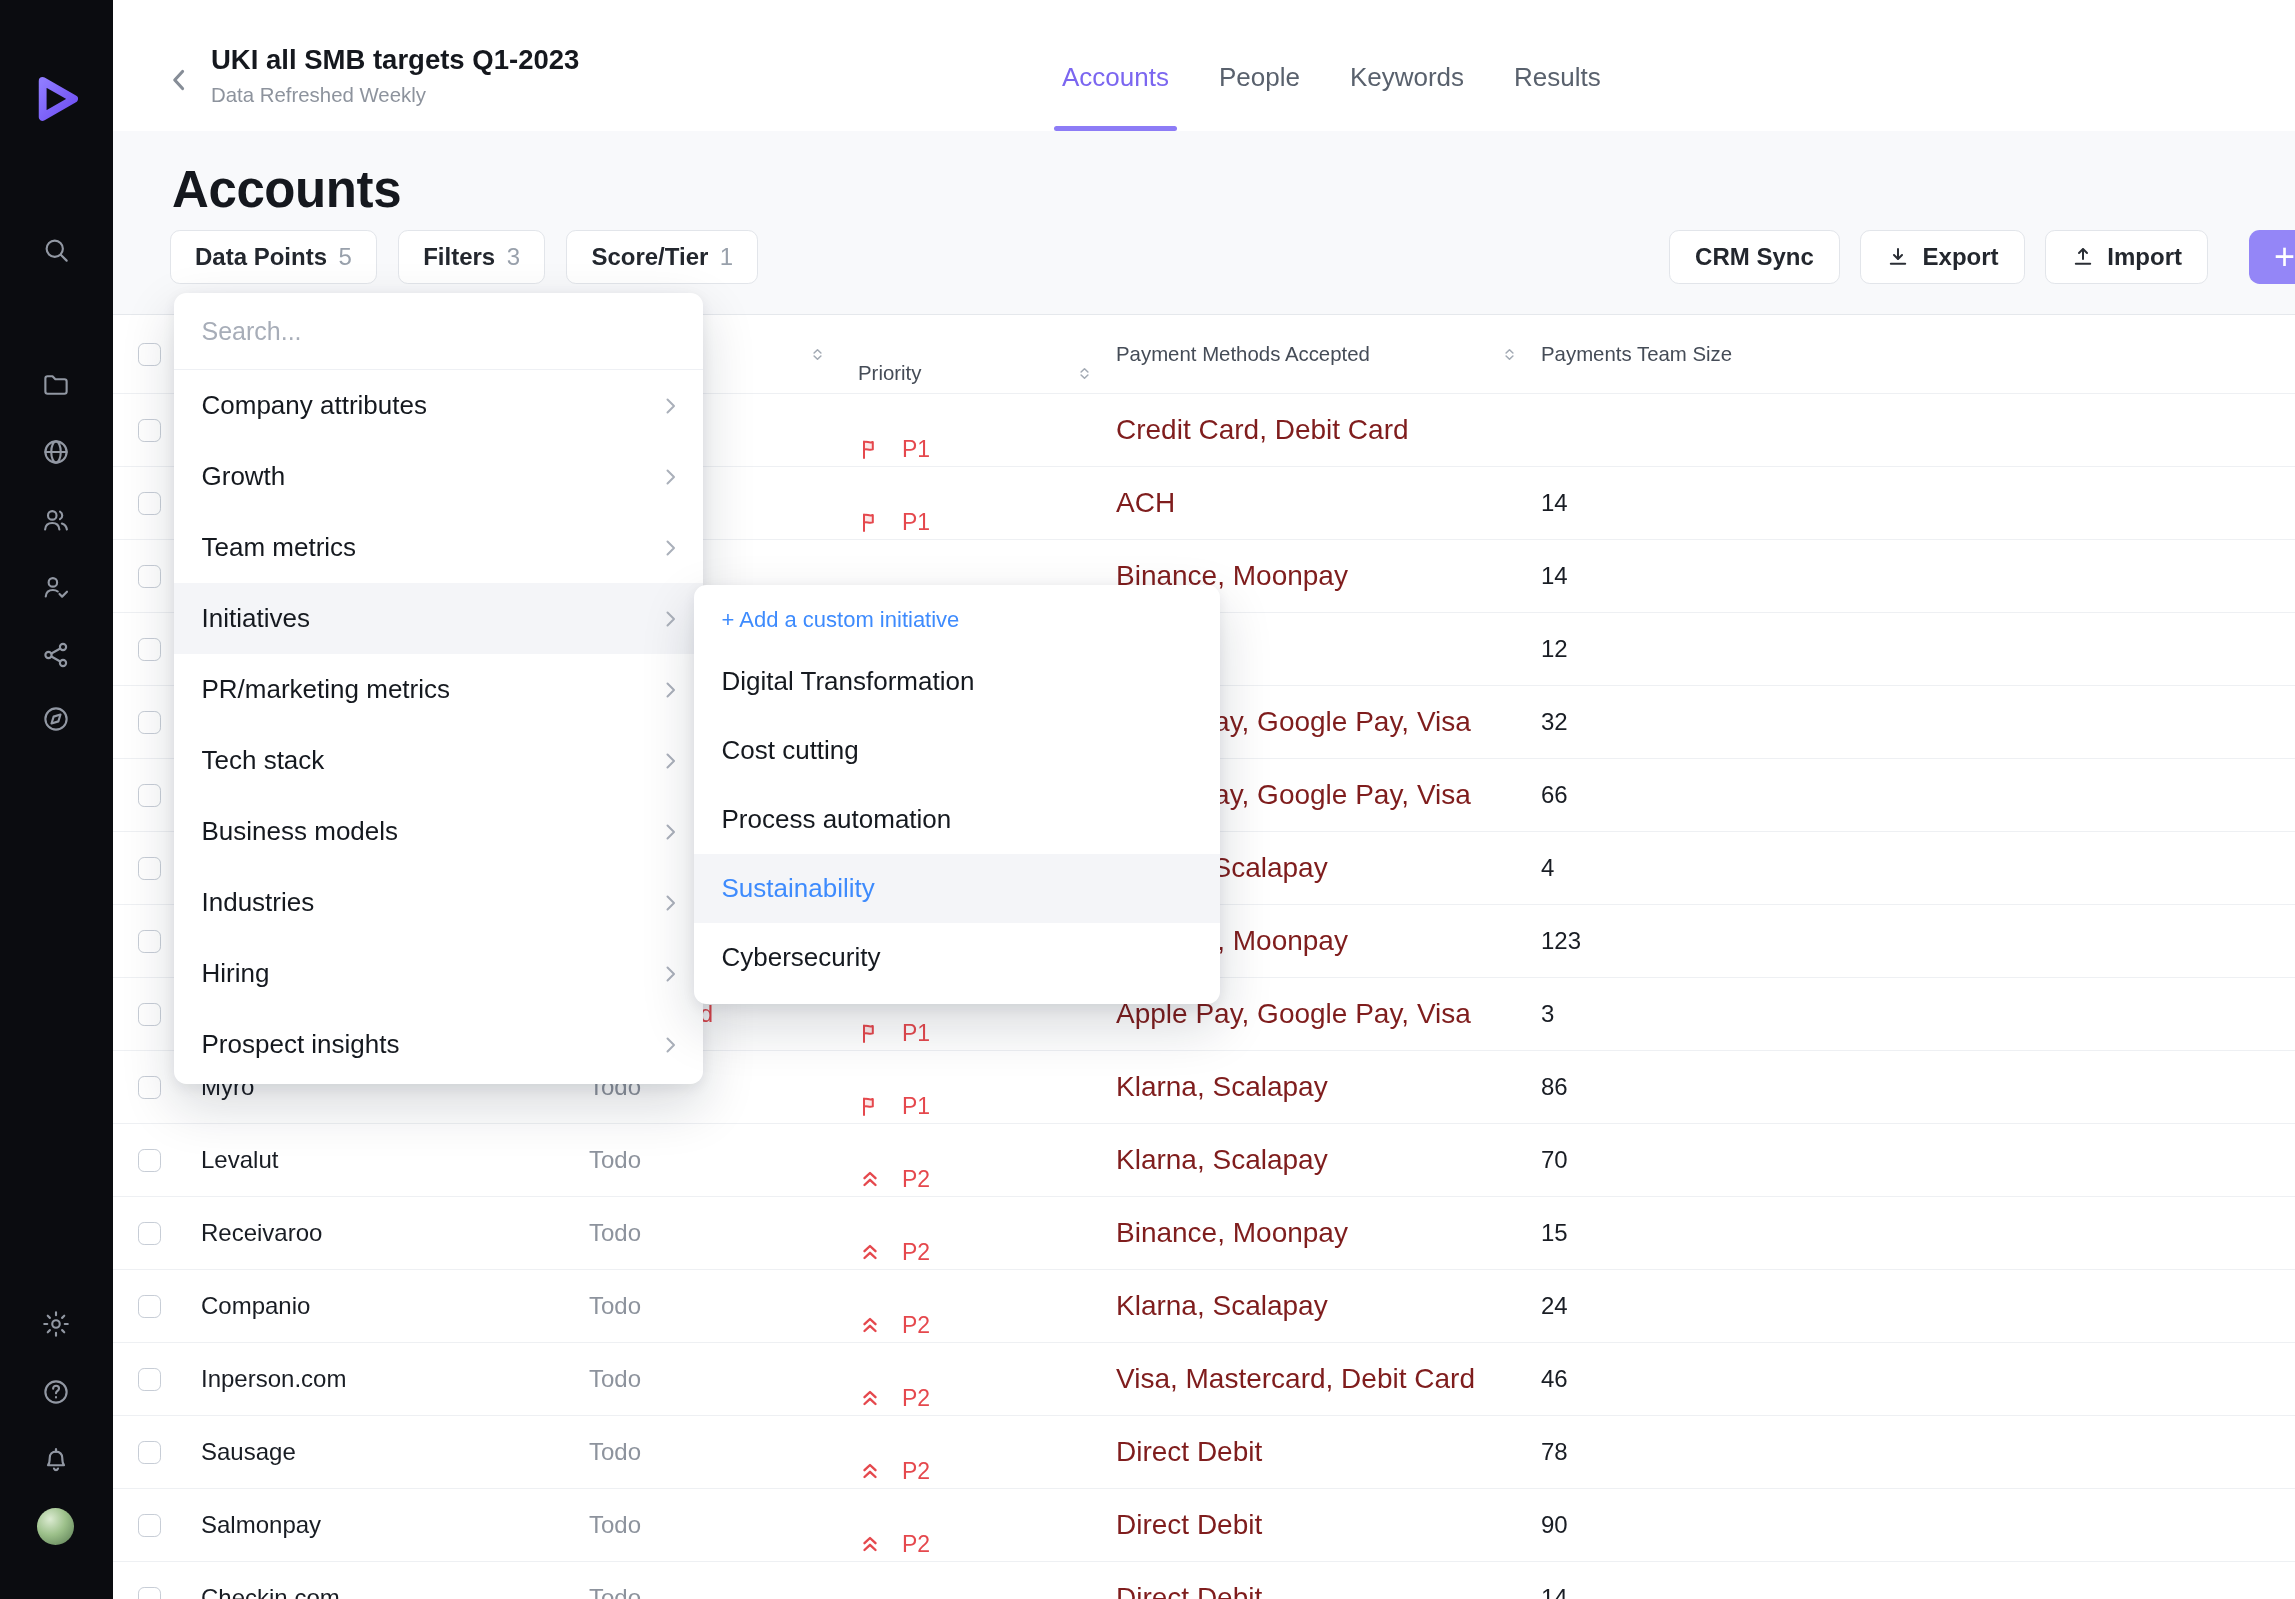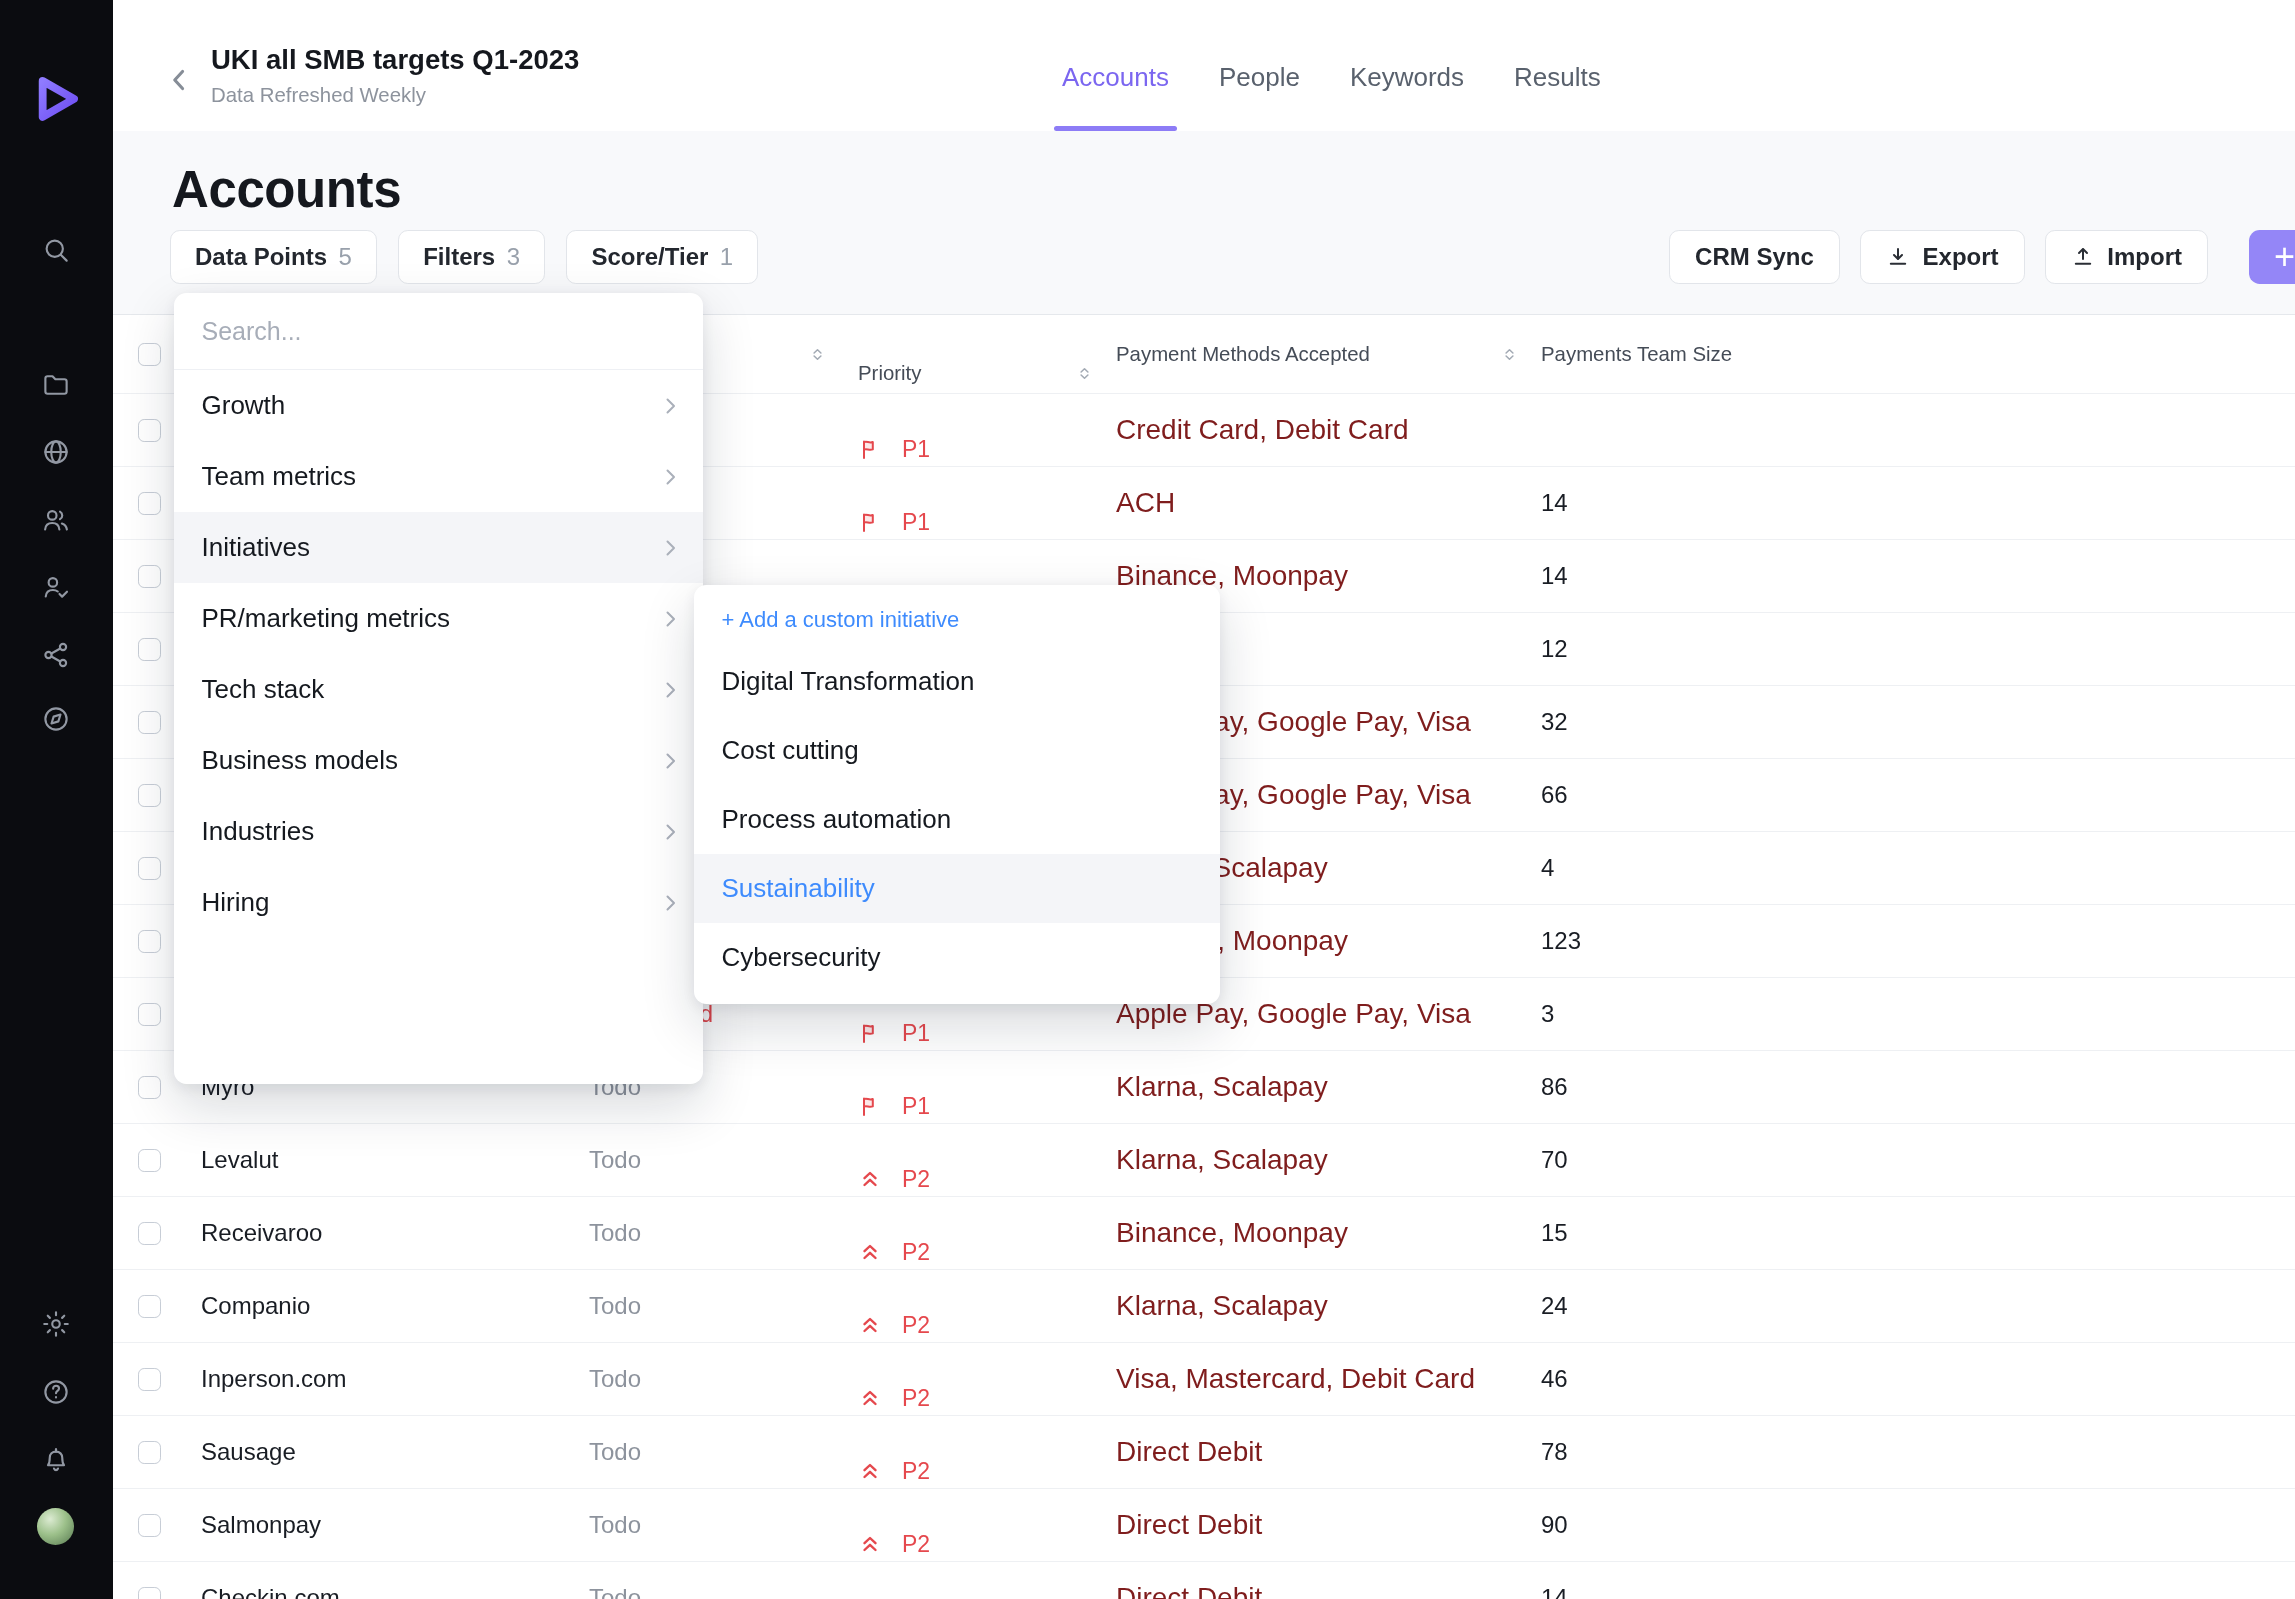--- a/index.html
+++ b/index.html
@@ -531,20 +531,28 @@
         </div>
     </div>
   </main>
 
   <div class="panel dropdown">
     <div class="dd-search">
       <input type="text" placeholder="Search..." style="">
     </div>
     <div id="ddItems">
         <div class="dd-item">
+          <span>Company attributes</span>
+          <span class="chev">
+            <svg viewBox="0 0 24 24" width="24" height="24" fill="none" stroke="#aab0ba" stroke-width="2" stroke-linecap="round" stroke-linejoin="round">
+              <path d="M9.5 5.5 L16 12 L9.5 18.5"></path>
+            </svg>
+          </span>
+        </div>
+        <div class="dd-item">
           <span>Growth</span>
           <span class="chev">
             <svg viewBox="0 0 24 24" width="24" height="24" fill="none" stroke="#aab0ba" stroke-width="2" stroke-linecap="round" stroke-linejoin="round">
               <path d="M9.5 5.5 L16 12 L9.5 18.5"></path>
             </svg>
           </span>
         </div>
         <div class="dd-item">
           <span>Team metrics</span>
           <span class="chev">
@@ -588,20 +596,28 @@
         <div class="dd-item">
           <span>Industries</span>
           <span class="chev">
             <svg viewBox="0 0 24 24" width="24" height="24" fill="none" stroke="#aab0ba" stroke-width="2" stroke-linecap="round" stroke-linejoin="round">
               <path d="M9.5 5.5 L16 12 L9.5 18.5"></path>
             </svg>
           </span>
         </div>
         <div class="dd-item">
           <span>Hiring</span>
+          <span class="chev">
+            <svg viewBox="0 0 24 24" width="24" height="24" fill="none" stroke="#aab0ba" stroke-width="2" stroke-linecap="round" stroke-linejoin="round">
+              <path d="M9.5 5.5 L16 12 L9.5 18.5"></path>
+            </svg>
+          </span>
+        </div>
+        <div class="dd-item">
+          <span>Prospect insights</span>
           <span class="chev">
             <svg viewBox="0 0 24 24" width="24" height="24" fill="none" stroke="#aab0ba" stroke-width="2" stroke-linecap="round" stroke-linejoin="round">
               <path d="M9.5 5.5 L16 12 L9.5 18.5"></path>
             </svg>
           </span>
         </div>
       </div>
   </div>
 
   <div class="panel submenu">

